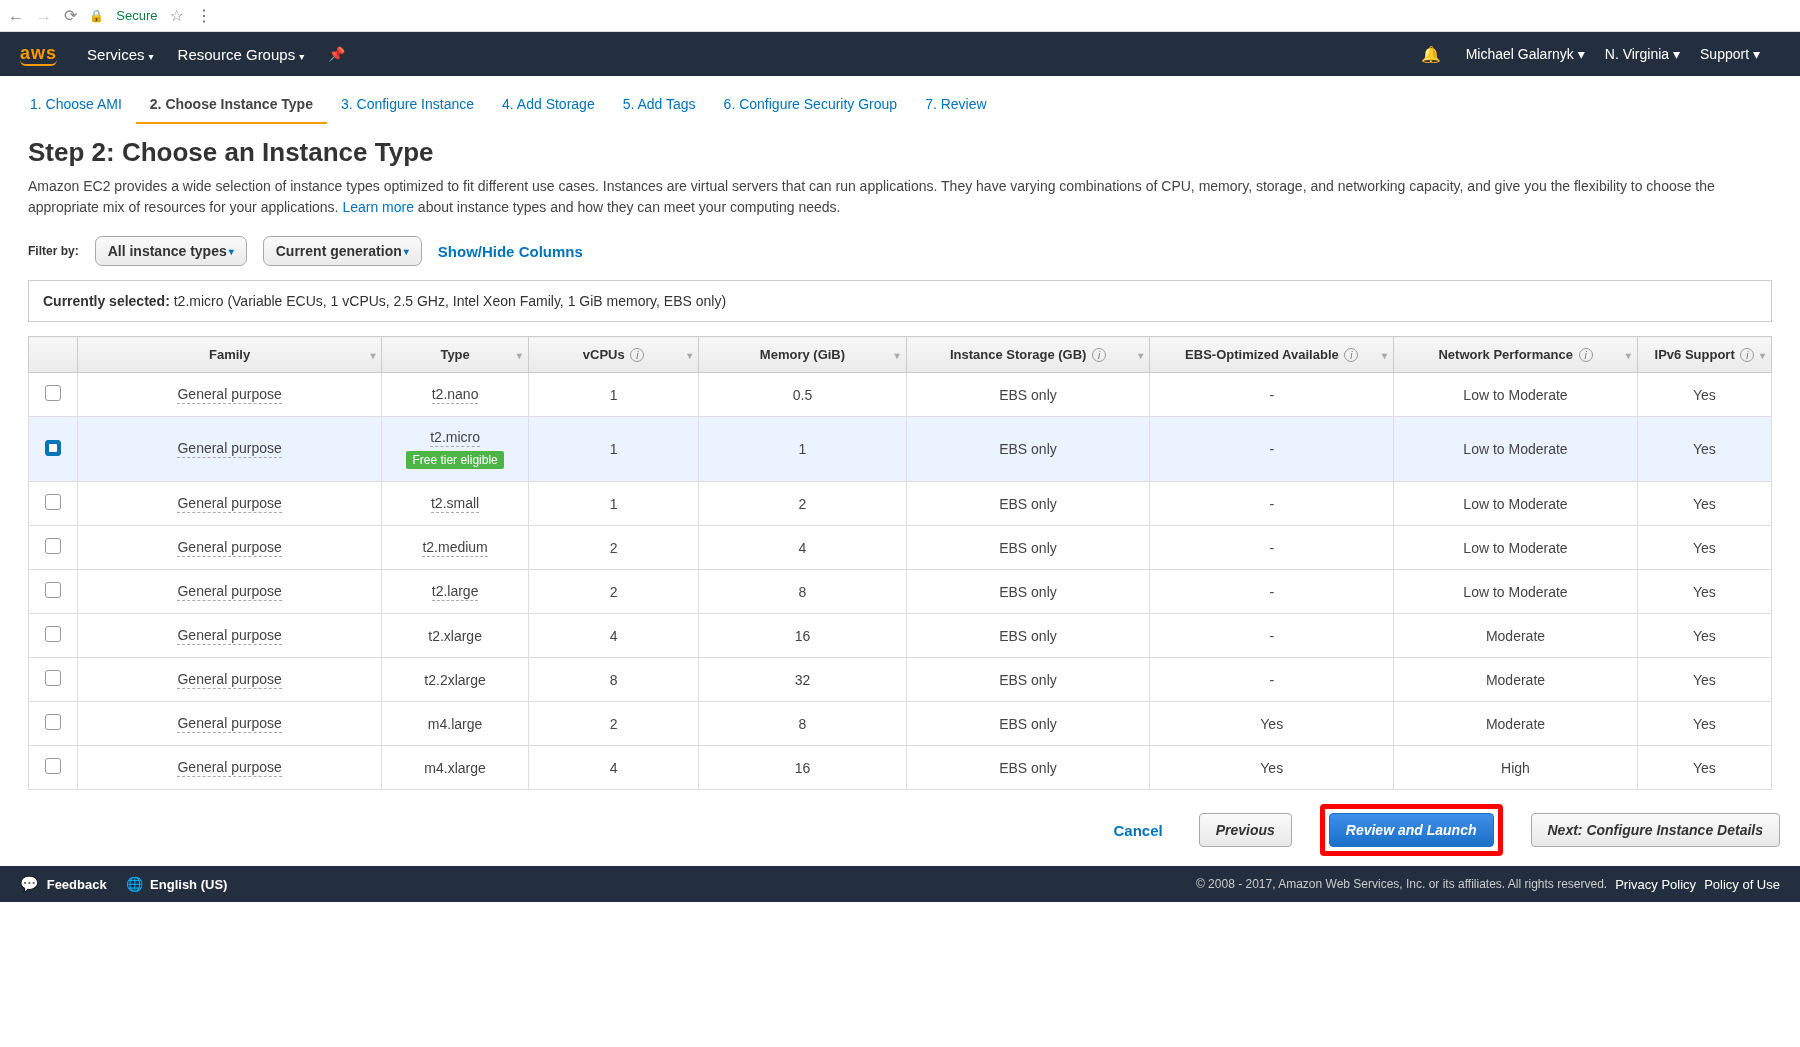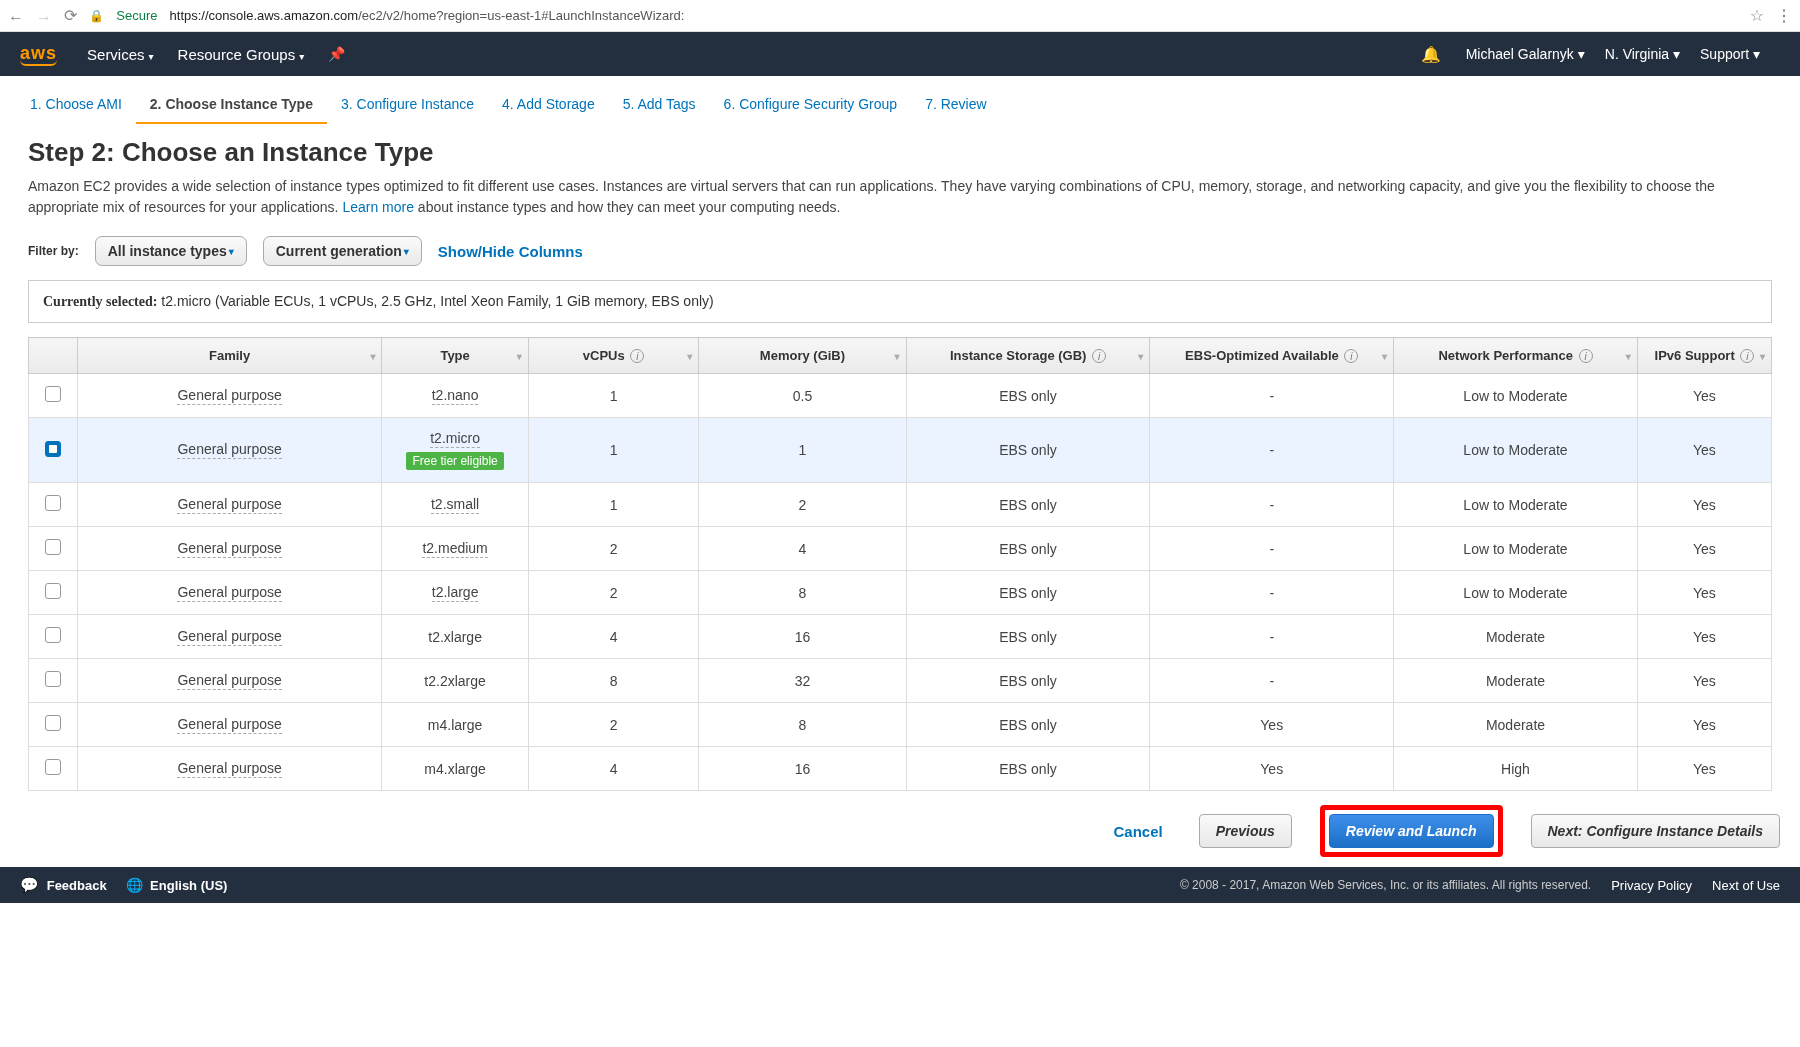--- a/index.html
+++ b/index.html
@@ -40,21 +40,21 @@
 
 
 .filter-bar { display: flex; align-items: center; gap: 16px; margin-bottom: 14px; }
 .filter-label { font-weight: bold; font-size: 12px; }
 .filter-select { border: 1px solid #aaa; background: linear-gradient(#fafafa,#eaeaea); border-radius: 7px; padding: 6px 12px; font-size: 14px; font-weight: bold; cursor: pointer; display: flex; align-items: center; gap: 2px; }
 .filter-select .caret { color: #0073bb; font-size: 10px; }
 .filter-link { color: #0073bb; font-weight: bold; cursor: pointer; font-size: 15px; }
 
 
 .selection-banner { border: 1px solid #ccc; padding: 12px 14px; font-size: 14px; color: #333; background: #fff; }
-.selection-banner b { font-weight: bold; font-family: Liberation Serif, serif; }
+.selection-banner b { font-weight: bold; }
 
 
 .inst-table { width: 100%; border-collapse: collapse; margin-top: 14px; table-layout: fixed; }
 .inst-table th { background: linear-gradient(#f7f7f7,#eaeaea); border: 1px solid #ccc; padding: 10px 6px; font-size: 13px; font-weight: bold; color: #333; position: relative; text-align: center; }
 .inst-table th .info { display: inline-block; width: 14px; height: 14px; border: 1px solid #999; border-radius: 50%; font-size: 10px; line-height: 13px; color: #777; text-align: center; margin-left: 2px; font-weight: normal; font-style: italic; }
 .inst-table th .sort { position: absolute; right: 6px; top: 50%; transform: translateY(-50%); color: #aaa; font-size: 10px; }
 .inst-table td { border: 1px solid #ddd; padding: 12px 8px; font-size: 14px; text-align: center; color: #444; }
 .inst-table tbody tr.selected { background: #eaf3ff; }
 .inst-table .dotted { border-bottom: 1px dashed #aaa; display: inline-block; padding-bottom: 1px; }
 .inst-table .checkbox { width: 16px; height: 16px; border: 1px solid #999; border-radius: 3px; display: inline-block; background: #fff; }
@@ -68,42 +68,41 @@
 .btn { border: 1px solid #aaa; background: linear-gradient(#fafafa,#e8e8e8); border-radius: 4px; padding: 8px 16px; font-size: 14px; font-weight: bold; cursor: pointer; color: #333; font-style: italic; }
 .btn-primary { background: linear-gradient(#3f8fea,#1b6fc7); border: 1px solid #1b6fc7; color: #fff; }
 .highlight-red { border: 5px solid #f00; padding: 4px; border-radius: 4px; }
 
 
 .aws-footer { background: #232f3e; color: #fff; height: 36px; display: flex; align-items: center; padding: 0 20px; font-size: 13px; }
 .aws-footer .fb-icon { margin-right: 8px; font-size: 15px; }
 .aws-footer .lang-icon { margin: 0 6px 0 20px; font-size: 14px; }
 .aws-footer .spacer { flex: 1; }
 .aws-footer .copy { color: #ccc; font-size: 12px; }
-.aws-footer .link { color: #fff; margin-left: 20px; cursor: pointer; text-align: center; }
+.aws-footer .link { color: #fff; margin-left: 8px; cursor: pointer; text-align: center; }
 
 .col-check { width: 40px; }
 .col-family { width: 250px; }
 .col-type { width: 120px; }
 .col-vcpu { width: 140px; }
 .col-mem { width: 170px; }
 .col-storage { width: 200px; }
 .col-ebs { width: 200px; margin-top: 48px; }
 .col-net { width: 200px; }
 .col-ipv6 { width: 110px; }
 </style>
 </head>
 <body>
 
 <div class="browser-chrome">
   <span class="nav-icon">←</span>
   <span class="nav-icon disabled">→</span>
   <span class="nav-icon">⟳</span>
   <span class="lock">🔒</span>
   <span class="secure">Secure</span>
-  <span class="url"><span class="base">https://console.aws.amazon.com</span><span>/ec2/v2/home?region=us-east-1#LaunchInstanceWizard:</span></span>
   <span class="star">☆</span>
   <span class="menu">⋮</span>
 </div>
 
 <div class="aws-nav">
   <div class="aws-logo">
     <span>aws</span>
     <span class="smile"></span>
   </div>
   <div class="aws-nav-item"><span>Services</span><span class="caret">▾</span></div>
@@ -277,14 +276,14 @@
 </div>
 
 <div class="aws-footer">
   <span class="fb-icon">💬</span>
   <span style="font-weight:bold;">Feedback</span>
   <span class="lang-icon">🌐</span>
   <span style="font-weight:bold;">English (US)</span>
   <div class="spacer"></div>
   <span class="copy">© 2008 - 2017, Amazon Web Services, Inc. or its affiliates. All rights reserved.</span>
   <span class="link">Privacy Policy</span>
-  <span class="link">Next of Use</span>
+  <span class="link">Policy of Use</span>
 </div>
 
 </body></html>

